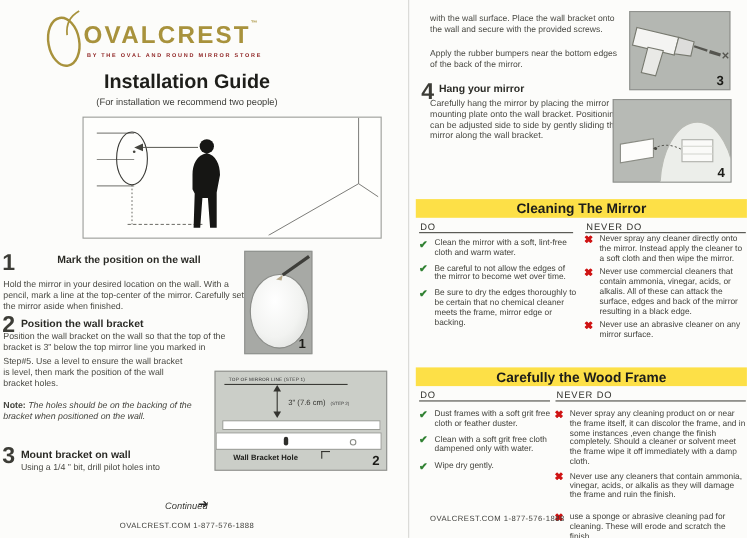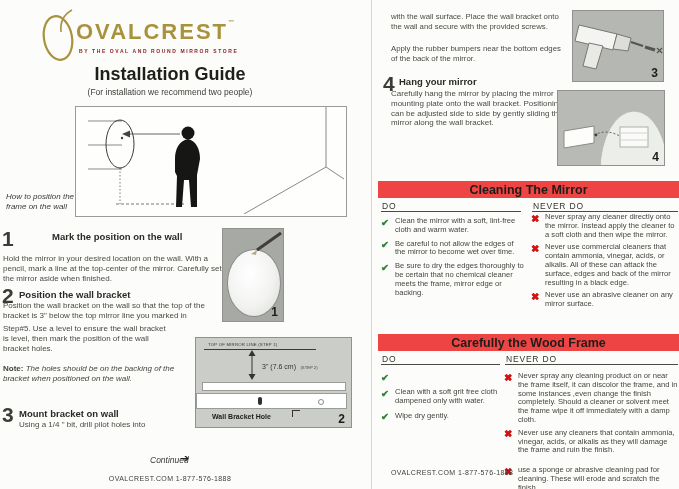--- a/index.html
+++ b/index.html
@@ -35,21 +35,21 @@
   .fig2-elbow{width:7px;height:6px;border-left:1px solid #33332f;border-top:1px solid #33332f;}
   .mirror-oval{background:radial-gradient(ellipse at 42% 36%, #ffffff 0%, #f2f3f1 55%, #d6d8d5 100%);
                border:1px solid #8a8c88;border-radius:50%;}
   .note-txt{font-size:8px;line-height:1.25;color:#44443e;font-style:italic;}
   .note-lbl{font-weight:700;font-style:normal;}
   .continued{font-style:italic;font-size:8.5px;color:#3a3a36;}
   .cont-arrow{font-size:11px;color:#222;}
   .footer-txt{font-size:7px;letter-spacing:0.4px;color:#3c3c38;}
   .divider{width:1px;background:#d8d8d4;}
   
-  .section-bar{width:301px;height:17px;background:#ef4444;display:flex;align-items:center;justify-content:center;}
+  .section-bar{width:301px;height:17px;background:#fde047;display:flex;align-items:center;justify-content:center;}
   .section-title{font-size:12.5px;font-weight:700;color:#1d1d19;}
   .col-label{font-size:8.5px;letter-spacing:0.8px;color:#33332f;}
   .col-rule{height:1px;background:#4a4a44;}
   .items{display:flex;flex-direction:column;gap:5px;}
   .item{display:flex;align-items:flex-start;}
   .item-icon{width:14px;flex:0 0 14px;font-size:9.5px;line-height:1;padding-top:0.5px;}
   .check{color:#2f8031;font-weight:700;}
   .cross{color:#cf1414;font-weight:700;text-shadow:0.4px 0 0 #cf1414;}
   .item-text{font-size:7.6px;line-height:1.16;color:#45453f;}
   .para{font-size:7.8px;line-height:1.25;color:#4a4a44;}
@@ -89,21 +89,20 @@
       <line x1="40" y1="97" x2="110" y2="97" stroke="#55554f" stroke-width="0.8" stroke-dasharray="3,2"></line>
 
       <line x1="104" y1="27" x2="52" y2="27" stroke="#55554f" stroke-width="0.9"></line>
       <polygon points="46,27 54,23.5 54,30.5" fill="#44443e"></polygon>
       <circle cx="46" cy="31" r="1.2" fill="#44443e"></circle>
 
       <circle cx="112" cy="26" r="6.5" fill="#161614"></circle>
       <path d="M112 32 C103 34 99 42 99 52 L99 65 L101 69 L100 100 L106 100 L108 73 L113 73 L115 100 L121 100 L121 68 L124 52 C124 42 120 34 112 32 Z" fill="#161614"></path>
     </svg>
   </div>
-  <div class="abs caption" style="left:6px;top:192px;width:74px;">How to position the frame on the wall</div>
 
   <div class="abs step-num" style="left:2px;top:228px;">1</div>
   <div class="abs step-head" style="left:19px;top:231px;padding-left:33px;">Mark the position on the wall</div>
   <div class="abs body-txt" style="left:3px;top:254px;width:228px;">Hold the mirror in your desired location on the wall. With a pencil, mark a line at the top-center of the mirror. Carefully set the mirror aside when finished.</div>
 
   <div class="abs step-num" style="left:2px;top:285px;">2</div>
   <div class="abs step-head" style="left:19px;top:289px;">Position the wall bracket</div>
   <div class="abs body-txt" style="left:3px;top:301px;width:228px;">Position the wall bracket on the wall so that the top of the bracket is 3" below the top mirror line you marked in</div>
   <div class="abs body-txt" style="left:3px;top:324px;width:168px;">Step#5. Use a level to ensure the wall bracket is level, then mark the position of the wall bracket holes.</div>
 
@@ -224,20 +223,21 @@
     <span class="section-title">Carefully the Wood Frame</span>
   </div>
   <div class="abs col-label" style="left:382px;top:354px;">DO</div>
   <div class="abs col-rule" style="left:381px;top:364px;width:119px;"></div>
   <div class="abs col-label" style="left:506px;top:354px;">NEVER DO</div>
   <div class="abs col-rule" style="left:505px;top:364px;width:173px;"></div>
 
   <div class="abs items" style="left:381px;top:372px;width:120px;gap:6px;">
     <div class="item">
       <span class="item-icon check">✔</span>
+      <span class="item-text">Dust frames with a soft grit free cloth or feather duster.</span>
     </div>
     <div class="item">
       <span class="item-icon check">✔</span>
       <span class="item-text">Clean with a soft grit free cloth dampened only with water.</span>
     </div>
     <div class="item">
       <span class="item-icon check">✔</span>
       <span class="item-text">Wipe dry gently.</span>
     </div>
   </div>

